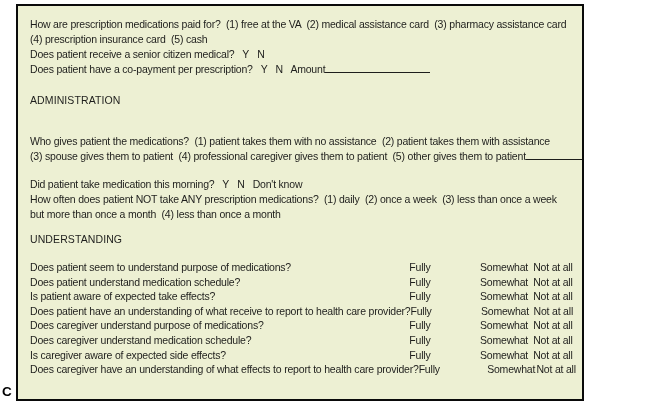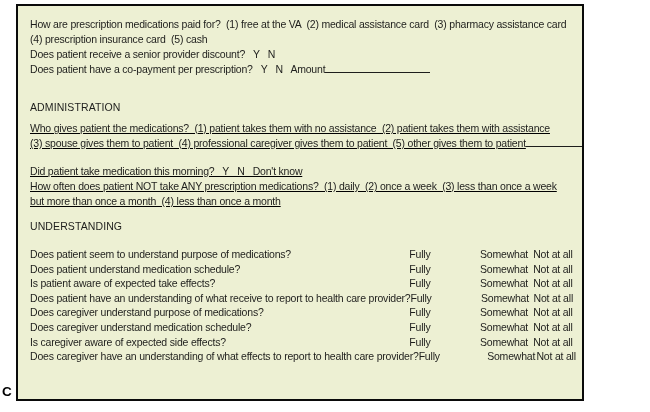--- a/index.html
+++ b/index.html
@@ -30,23 +30,23 @@
   .section-header { letter-spacing: 0.1px; }
   .blank-line {
     display: inline-block;
     height: 9px;
     border-bottom: 1.2px solid #1e1e1c;
     vertical-align: baseline;
   }
   .w-amount { width: 105px; }
   .w-other-admin { width: 70px; }
   .w-other-why { width: 95px; }
-  .hdr-admin { margin-top: 23px; }
-  .blk-who { margin-top: 6px; text-decoration: underline; }
-  .blk-did { margin-top: 13px; text-decoration: underline; }
+  .hdr-admin { margin-top: 16px; }
+  .blk-who { margin-top: 26px; }
+  .blk-did { margin-top: 13px; }
   .hdr-underst { margin-top: 10px; }
   .u-table { margin-top: 13px; }
   .u-row { display: flex; }
   .u-row span {
     font-size: 10.5px;
     letter-spacing: -0.2px;
     line-height: 14.6px;
     color: #1e1e1c;
     white-space: nowrap;
     overflow: visible;
@@ -65,21 +65,21 @@
   }
 </style>
 </head>
 <body>
 
 <div class="panel">
 
   <div>
     <div class="line">How are prescription medications paid for?  (1) free at the VA  (2) medical assistance card  (3) pharmacy assistance card</div>
     <div class="line">(4) prescription insurance card  (5) cash</div>
-    <div class="line">Does patient receive a senior provider discount?   Y   N</div>
+    <div class="line">Does patient receive a senior citizen medical?   Y   N</div>
     <div class="line"><span>Does patient have a co-payment per prescription?   Y   N   Amount</span><span class="blank-line w-amount"></span></div>
   </div>
 
   <div class="section-header hdr-admin">ADMINISTRATION</div>
 
   <div class="blk-who">
     <div class="line">Who gives patient the medications?  (1) patient takes them with no assistance  (2) patient takes them with assistance</div>
     <div class="line"><span>(3) spouse gives them to patient  (4) professional caregiver gives them to patient  (5) other gives them to patient</span><span class="blank-line w-other-admin"></span></div>
   </div>
 

